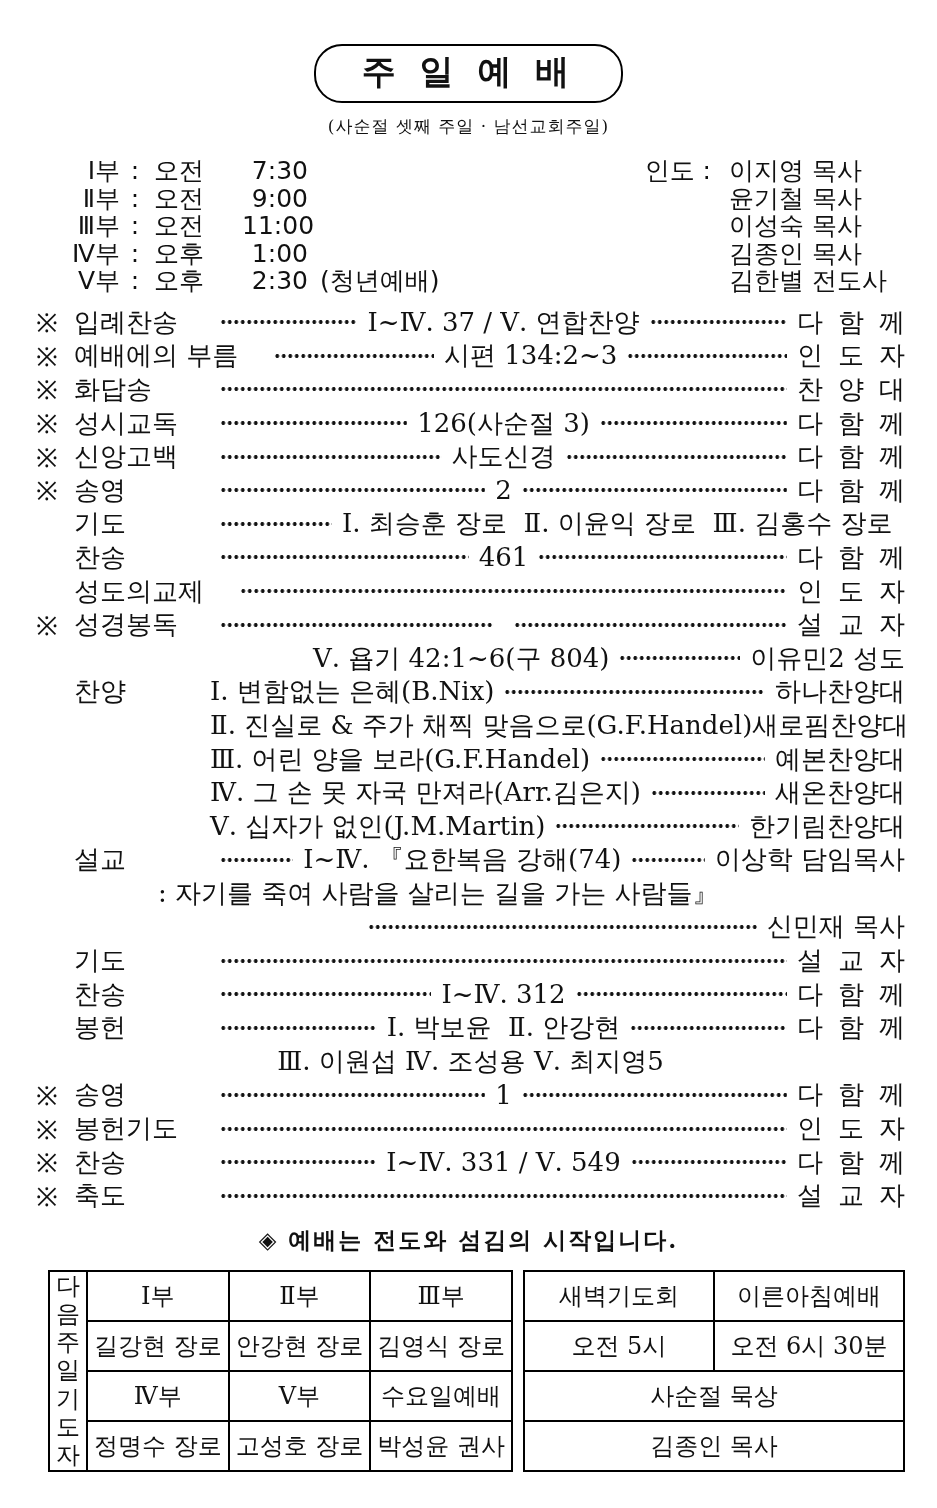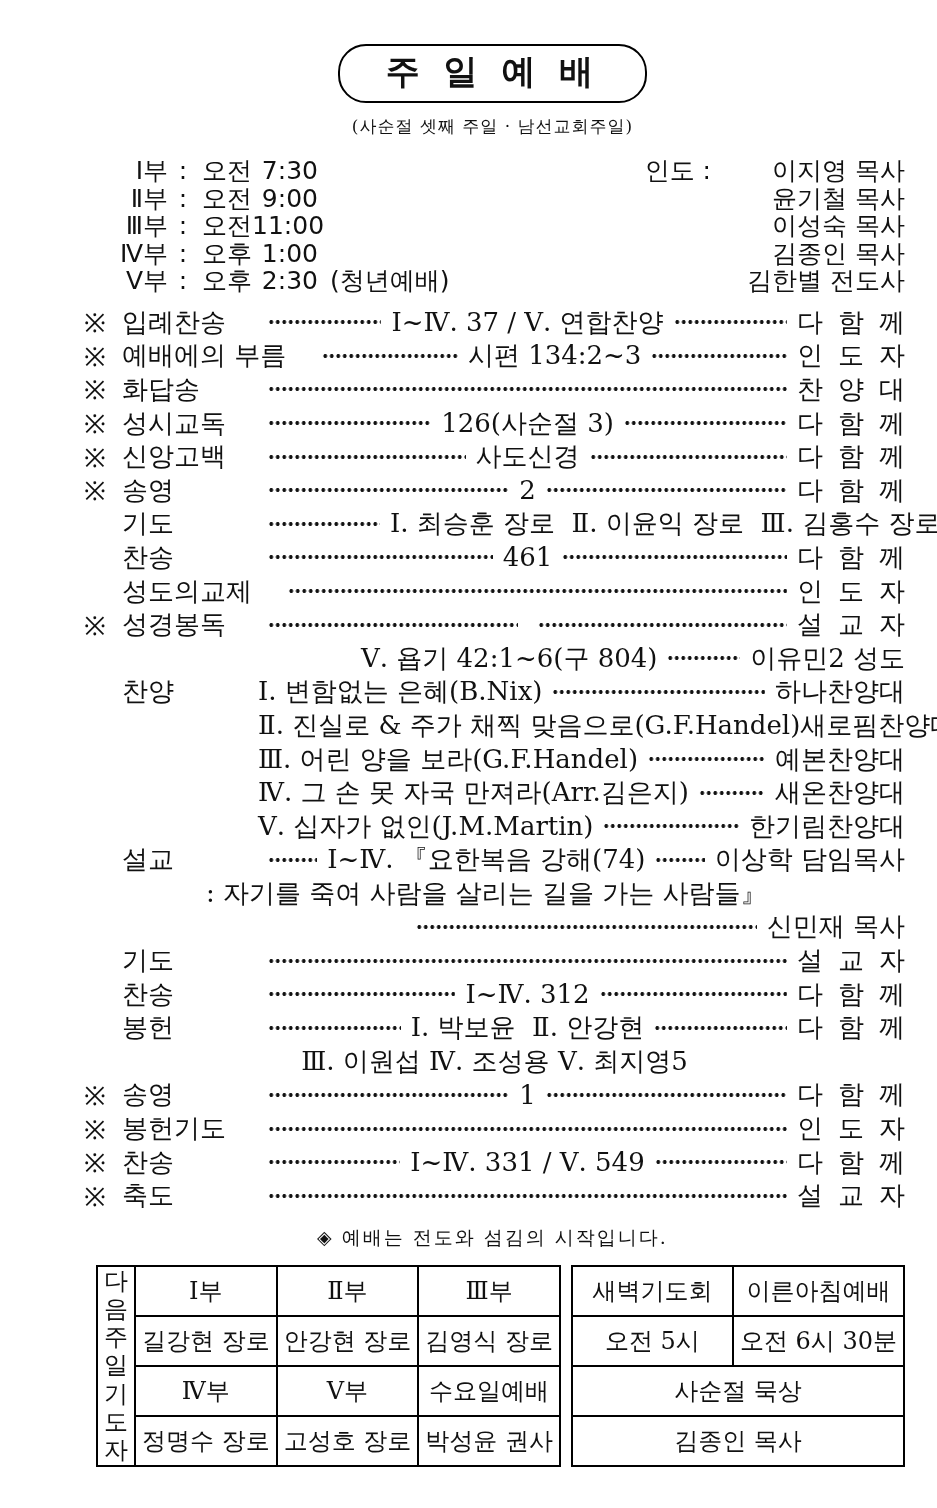--- a/index.html
+++ b/index.html
@@ -2,21 +2,20 @@
 <html><head>
 <meta charset="utf-8">
 <style>
   * { margin:0; padding:0; box-sizing:border-box; }
   html,body { background:#888; }
   .page {
     width:937px; height:1508px; background:#fff; color:#111;
     margin:0 auto; position:relative; overflow:hidden;
     font-family:"DejaVu Serif","Liberation Serif",serif;
     padding-top:44px;
-    padding-left:48px;
   }
   
   .title-wrap { text-align:center; }
   .title-box {
     display:inline-block; border:2.5px solid #000; border-radius:28px;
     padding:3px 46px 6px 46px;
     font-family:"DejaVu Sans","Liberation Sans",sans-serif;
     font-weight:bold; font-size:34px; letter-spacing:6px; white-space:pre;
   }
   .subtitle {
@@ -26,25 +25,25 @@
   .schedule {
     display:flex; justify-content:space-between;
     margin:16px 32px 0 64px;
     font-family:"DejaVu Sans","Liberation Sans",sans-serif;
     font-size:25px;
   }
   .svc-line { display:flex; align-items:baseline; height:27.5px; }
   .svc-part { width:56px; text-align:right; white-space:pre; }
   .svc-sep  { width:30px; text-align:center; }
   .svc-ampm { width:54px;text-align:right; }
-  .svc-time { width:66px; text-align:right; }
+  .svc-time { width:66px; text-align:right;margin-left:38px; }
   .svc-note { margin-left:12px; }
   .leaders { display:flex; }
   .leaders-label { margin-right:18px; white-space:pre; }
-  .leader-name { height:27.5px; text-align:right; min-width:176px; white-space:pre; }
+  .leader-name { height:27.5px; text-align:left; min-width:176px; white-space:pre; }
   
   .worship { margin:14px 32px 0 36px; font-size:26px; }
   .wrow { display:flex; align-items:center; height:33.6px; white-space:pre; }
   .wmark  { width:38px; flex:0 0 38px; }
   .wtitle { min-width:110px; margin-right:26px; text-align:justify; text-align-last:justify; }
   .wtitle.auto { min-width:110px; }
   .lead {
     flex:1 1 30px; align-self:stretch; margin:0 10px;
     background-image:radial-gradient(circle, #111 1.7px, transparent 2.1px);
     background-size:6.5px 14px; background-repeat:repeat-x; background-position:left center;
@@ -53,21 +52,21 @@
   .spacer { flex:1 1 30px; }
   .wcenter { white-space:pre; }
   .wright { white-space:pre; }
   .wright.spread { width:108px; text-align:justify; text-align-last:justify; }
   .center-line { display:block; text-align:center; height:33.6px; line-height:33.6px; }
   .ind-a { padding-left:122px; }
   .ind-b { padding-left:277px; }
   .ind-c { padding-left:322px; }
   
   .footer-note {
-    text-align:center; font-weight:normal; font-size:19px;
+    text-align:center; font-weight:bold; font-size:23px;
     margin-top:12px; letter-spacing:2px;
   }
   
   .tables { display:flex; gap:10px; margin:14px 32px 0 48px; }
   table { border-collapse:collapse; font-size:24px; }
   td { border:2px solid #000; text-align:center; vertical-align:middle; height:43px; padding:0 6px; white-space:pre; }
   .tbl-left { width:444px; }
   .tbl-left .lbl { width:86px; white-space:pre-line; line-height:1.18; font-size:24px; }
   .tbl-left td { width:119px; }
   .tbl-right { width:403px; }

